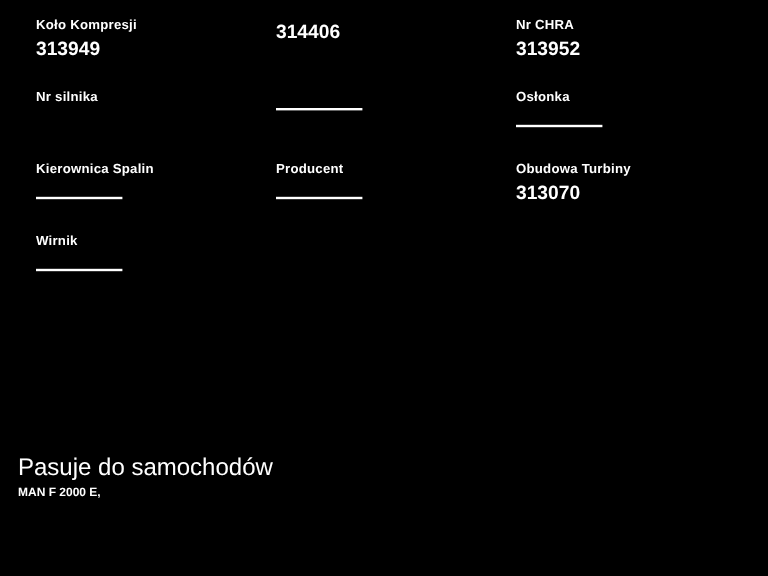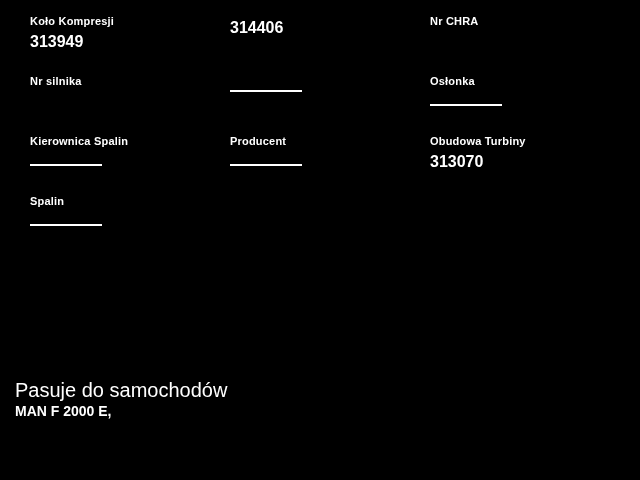--- a/index.html
+++ b/index.html
@@ -60,21 +60,21 @@
     left: 15px;
     top: 378px;
   }
   .footer-title {
     font-size: 20px;
     line-height: 24px;
     color: #ffffff;
     white-space: nowrap;
   }
   .footer-sub {
-    font-size: 14px;
+    font-size: 10px;
     font-weight: bold;
     line-height: 14px;
     margin-top: 2px;
     color: #ffffff;
     white-space: nowrap;
   }
 </style>
 </head>
 <body>
 
@@ -84,20 +84,21 @@
 
     <div class="spec-cell">
       <div class="spec-label">Koło Kompresji</div>
       <div class="spec-value">313949</div>
     </div>
     <div class="spec-cell">
       <div class="spec-value">314406</div>
     </div>
     <div class="spec-cell">
       <div class="spec-label">Nr CHRA</div>
+      <div class="spec-value">313952</div>
     </div>
 
     <div class="spec-cell">
       <div class="spec-label">Nr silnika</div>
     </div>
 
     <div class="spec-cell">
       <div class="spec-value empty"></div>
     </div>
     <div class="spec-cell">
@@ -111,21 +112,21 @@
 
     <div class="spec-cell">
       <div class="spec-label">Producent</div>
       <div class="spec-value empty"></div>
     </div>
     <div class="spec-cell">
       <div class="spec-label">Obudowa Turbiny</div>
       <div class="spec-value">313070</div>
     </div>
     <div class="spec-cell">
-      <div class="spec-label">Spalin</div>
+      <div class="spec-label">Wirnik</div>
       <div class="spec-value empty"></div>
     </div>
 
   </div>
 
   <div class="footer">
     <div class="footer-title">Pasuje do samochodów</div>
     <div class="footer-sub">MAN F 2000 E,</div>
   </div>
 

